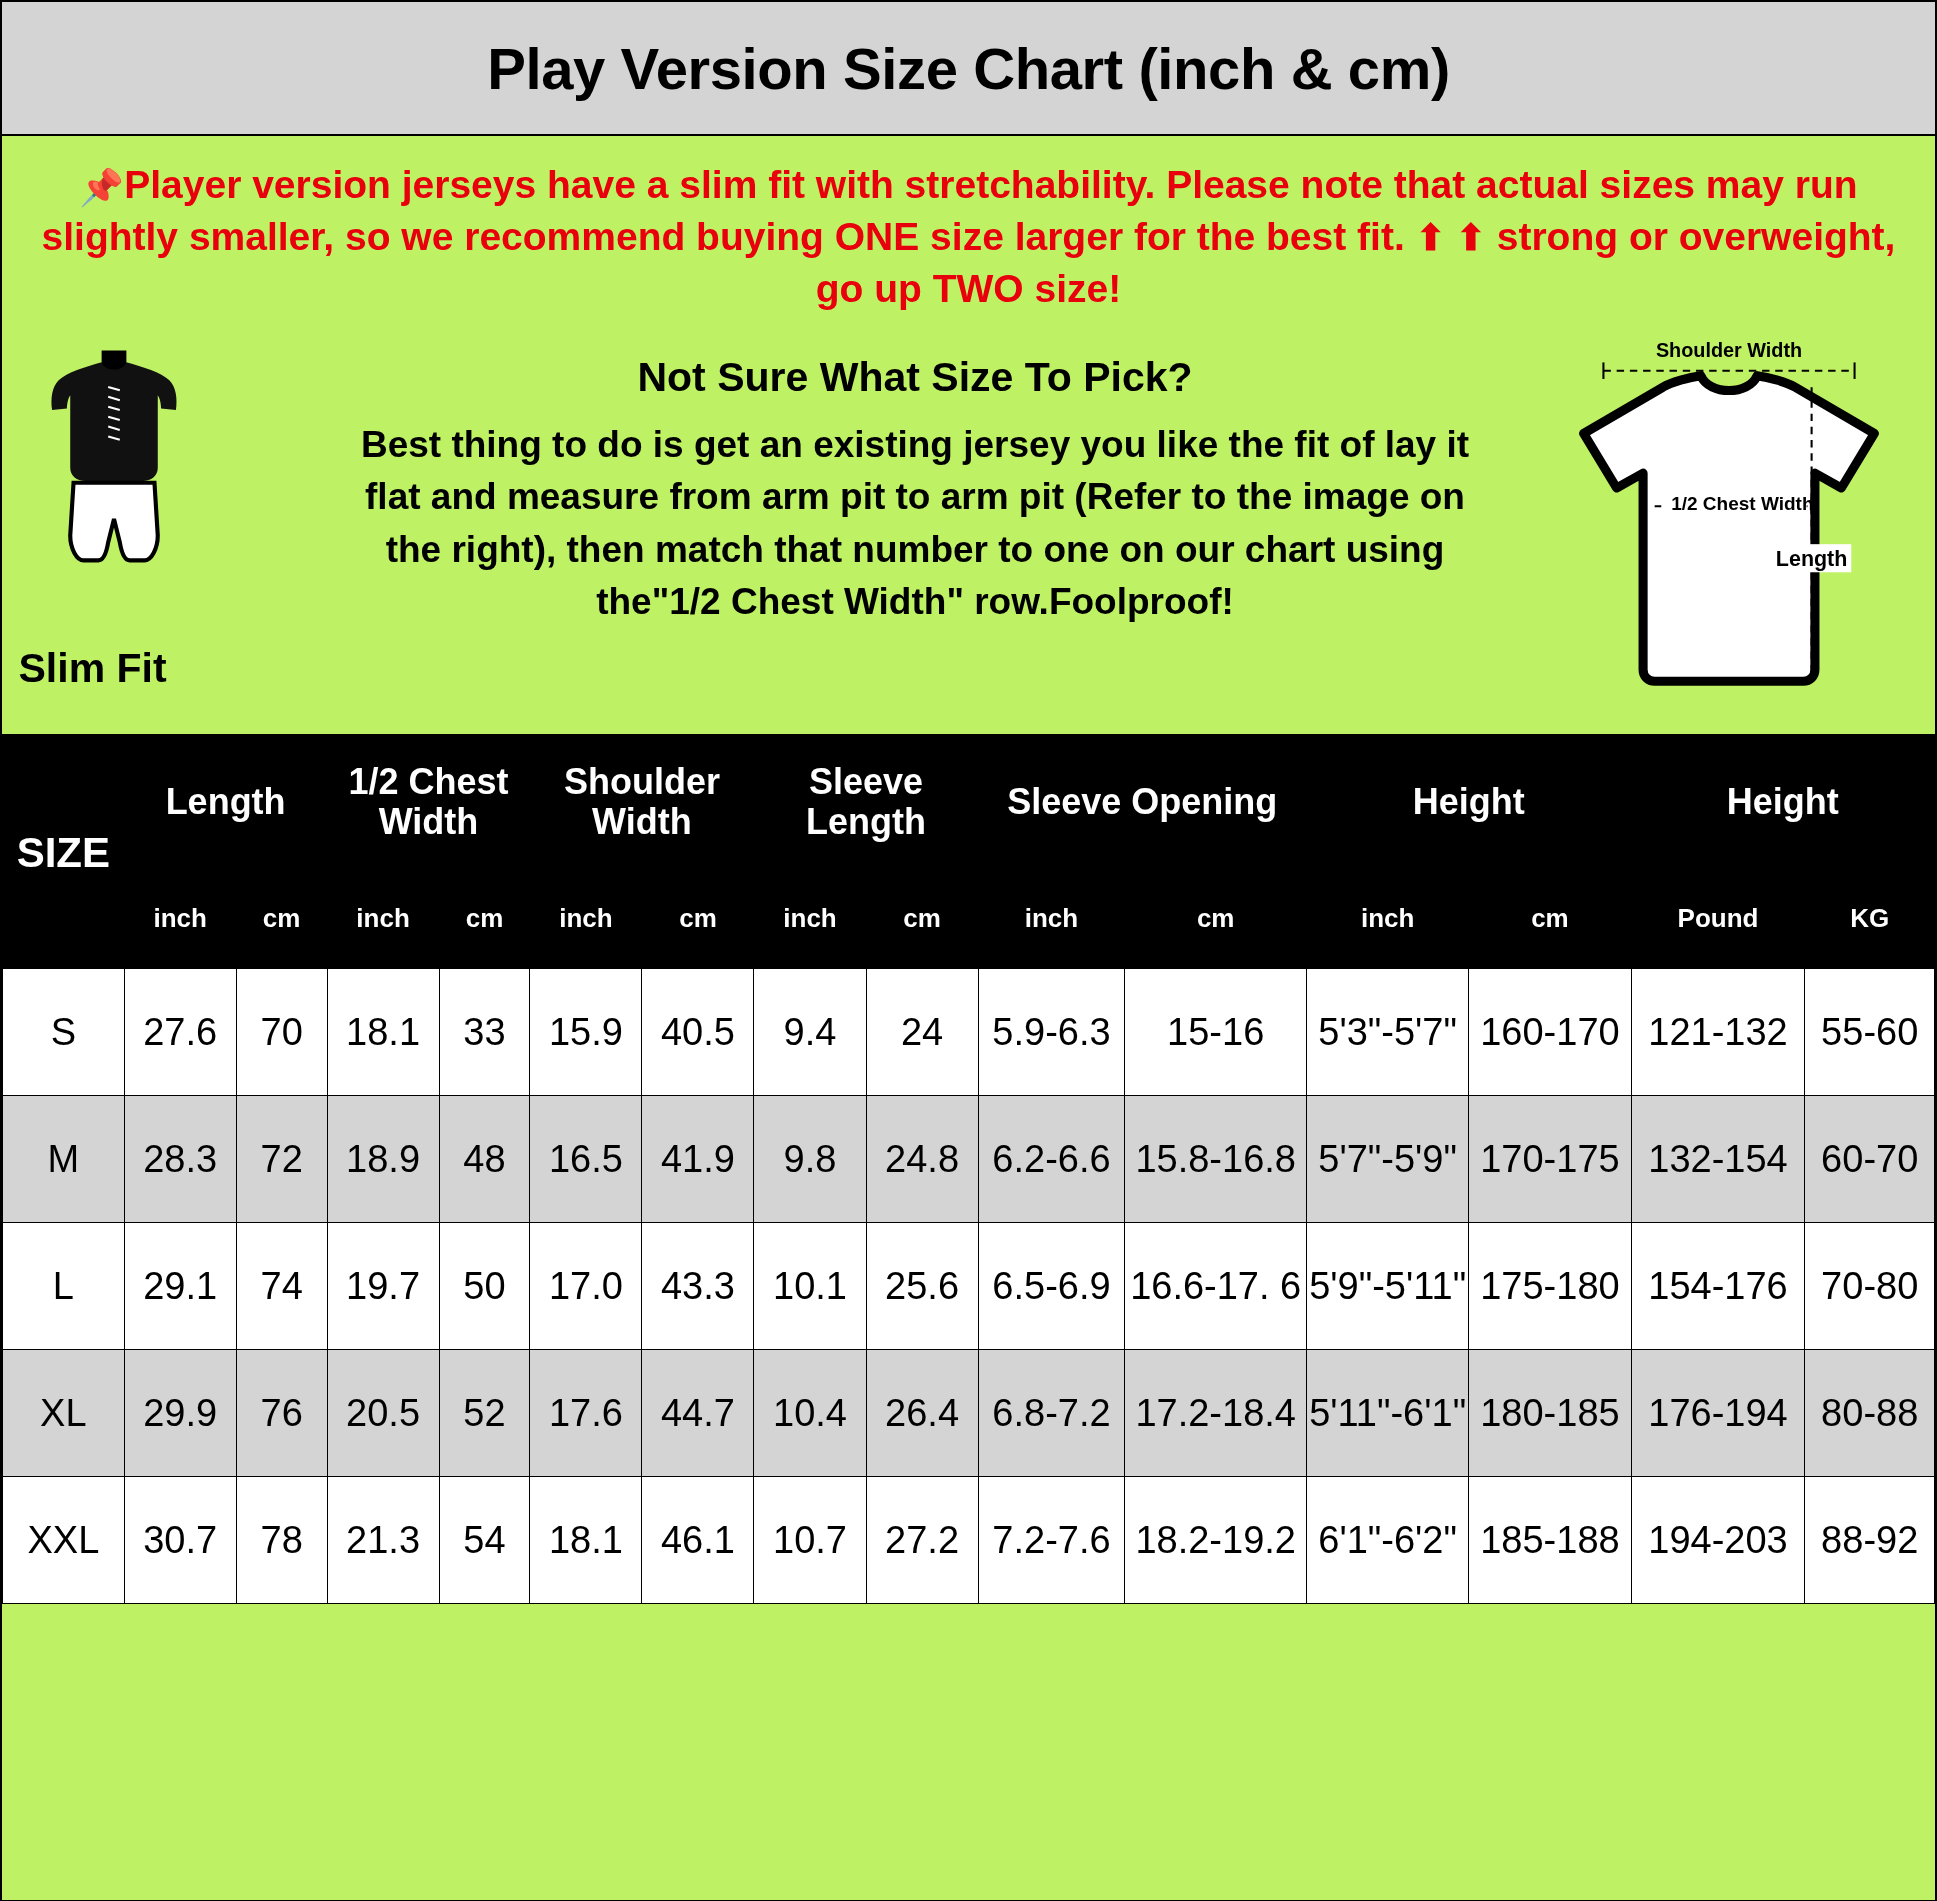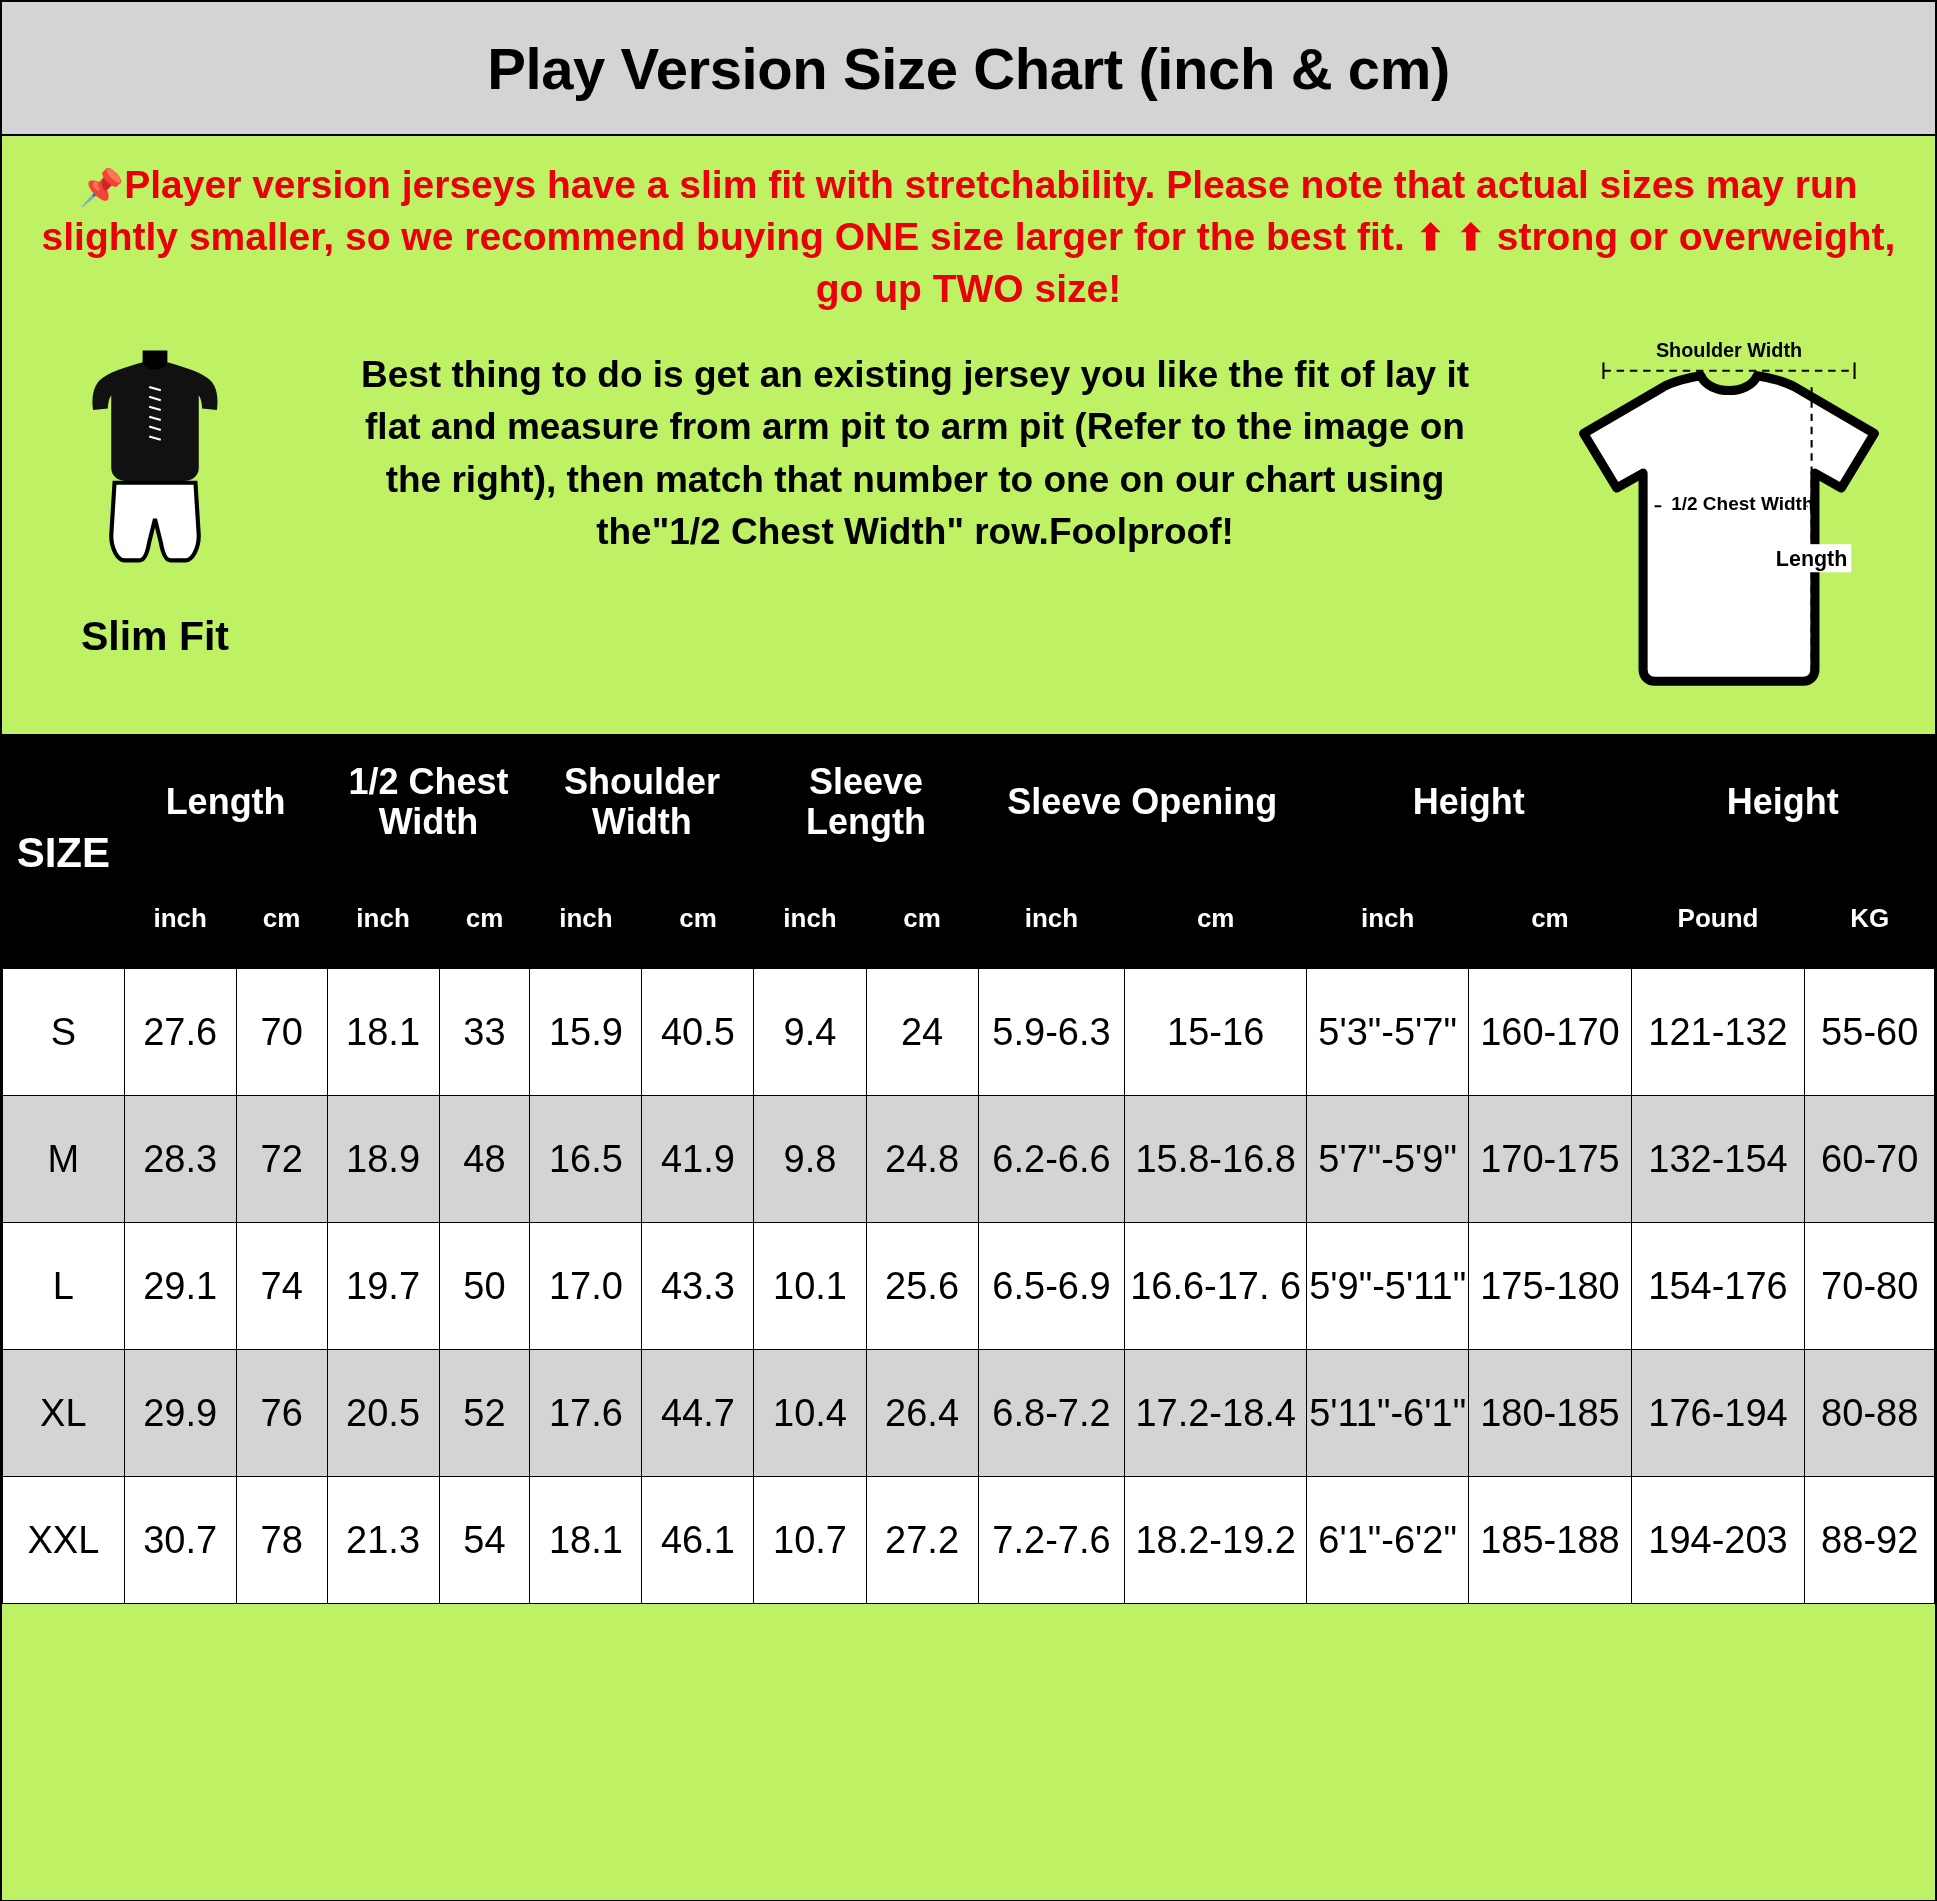--- a/index.html
+++ b/index.html
@@ -59,22 +59,22 @@
   .info {
     display: flex;
     align-items: flex-start;
     padding: 8.3px 16.5px 18px 16.5px;
     flex: 0 0 auto;
   }
   .fit-col {
     width: 273px;
     display: flex;
     flex-direction: column;
-    align-items: center;
     padding-top: 13.2px;
+    gap: 32px;
   }
   .fit-label {
     font-size: 41px;
     font-weight: bold;
     margin-top: 13.2px;
   }
   .mid-col {
     flex: 1;
     text-align: center;
     padding: 0 8.3px;
@@ -171,20 +171,21 @@
           <line x1="108" y1="100" x2="122" y2="104"></line>
           <line x1="108" y1="112" x2="122" y2="116"></line>
         </g>
 
         <path d="M66 168 L164 168 L168 232 C168 248 160 262 152 262 L134 262 C128 262 124 252 122 240 L115 212 L108 240 C106 252 102 262 96 262 L78 262 C70 262 62 248 62 232 Z" fill="#fff" stroke="#000" stroke-width="5"></path>
       </svg>
       <div class="fit-label">Slim Fit</div>
     </div>
 
     <div class="mid-col">
+      <div class="q">Not Sure What Size To Pick?</div>
       <div class="body">Best thing to do is get an existing jersey you like the fit of lay it flat and measure from arm pit to arm pit (Refer to the image on the right), then match that number to one on our chart using the"1/2 Chest Width" row.Foolproof!</div>
     </div>
 
     <div class="tee-col">
       <svg width="364" height="380" viewBox="0 0 440 460">
 
         <text x="220" y="26" font-family="Liberation Sans, sans-serif" font-size="24" font-weight="bold" text-anchor="middle" fill="#000">Shoulder Width</text>
         <line x1="68" y1="42" x2="372" y2="42" stroke="#000" stroke-width="2.5" stroke-dasharray="9,7"></line>
         <line x1="68" y1="32" x2="68" y2="52" stroke="#000" stroke-width="2.5"></line>
         <line x1="372" y1="32" x2="372" y2="52" stroke="#000" stroke-width="2.5"></line>

